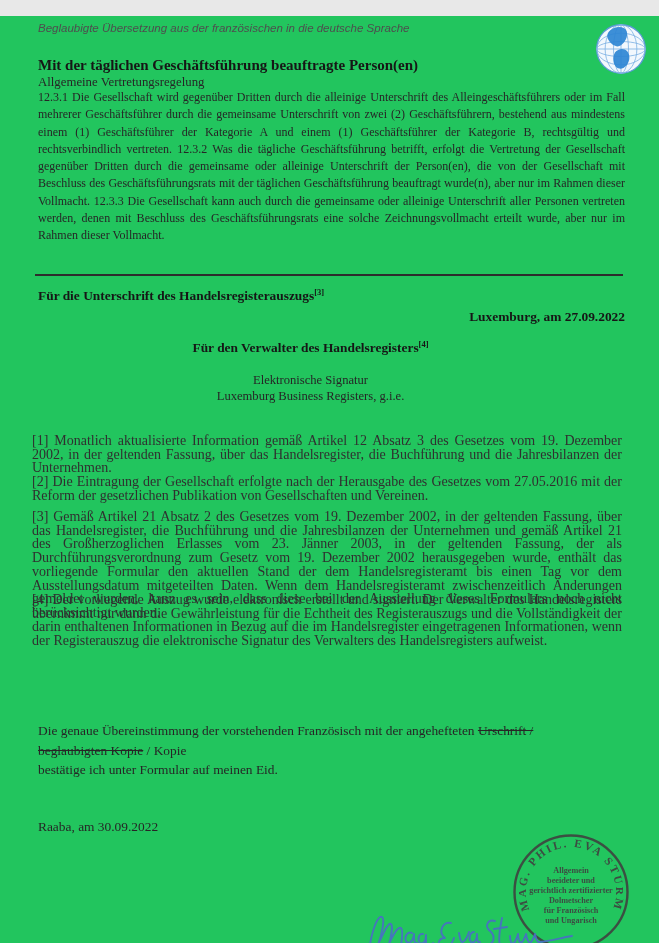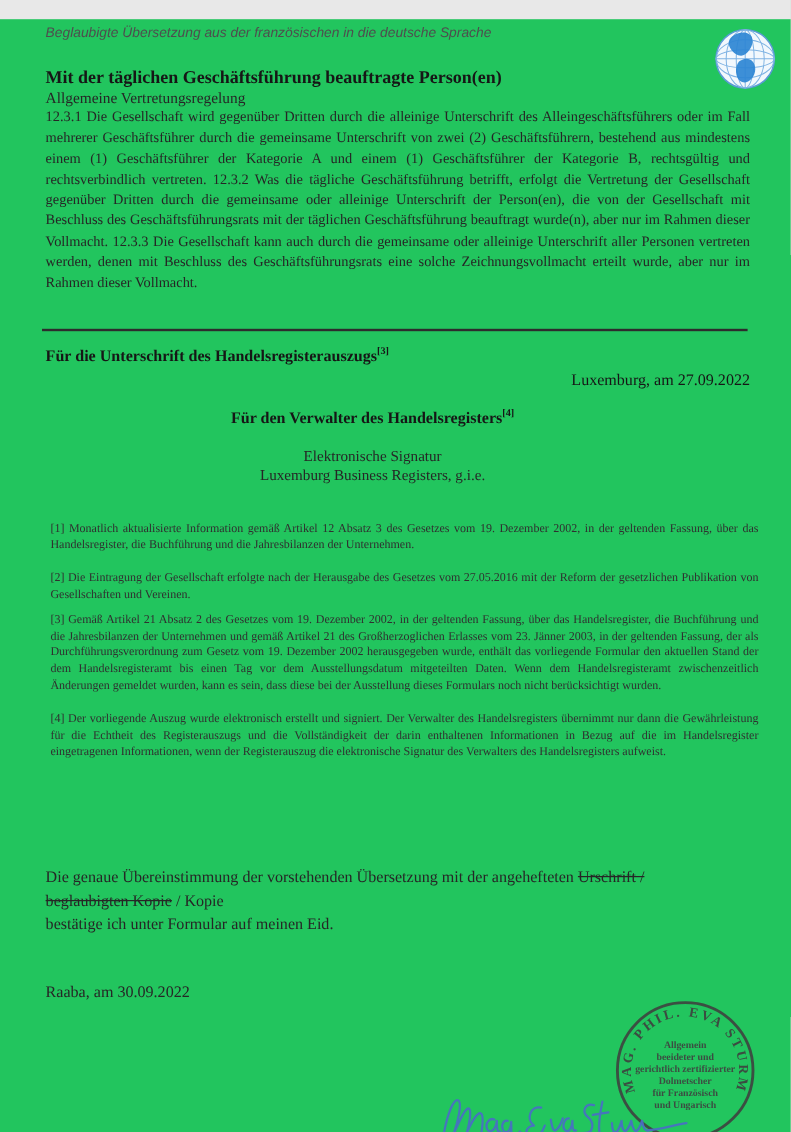--- a/index.html
+++ b/index.html
@@ -27,27 +27,27 @@
   .sec-body{
     left:38px;top:73px;width:587px;
     font-size:12px;line-height:17.3px;text-align:justify;
   }
   .divider{
     left:35px;top:258px;width:588px;height:0;
     border-top:2px solid #2d2d2d;
   }
   .cert-heading{left:38px;top:271px;width:560px;font-size:13.4px;font-weight:bold;color:#161616;}
   .cert-heading sup,.registrar-heading sup{font-size:8.5px;font-weight:bold;}
-  .place-date-right{left:38px;top:293px;width:587px;text-align:right;font-size:13.4px;font-weight:normal;color:#161616;}
+  .place-date-right{left:38px;top:293px;width:587px;text-align:right;font-size:13.4px;font-weight:bold;color:#161616;}
   .registrar-heading{left:38px;top:323px;width:545px;text-align:center;font-size:13.4px;font-weight:bold;color:#161616;}
   .esign-line{left:38px;top:357px;width:545px;text-align:center;font-size:12.6px;}
   .org-line{left:38px;top:373px;width:545px;text-align:center;font-size:12.6px;}
   .footnote{
-    left:42px;width:590px;
-    font-size:10px;line-height:13.7px;text-align:justify;color:#303030;
+    left:32px;width:590px;
+    font-size:14px;line-height:13.7px;text-align:justify;color:#303030;
   }
   .fn1{top:418px;} .fn2{top:459px;} .fn3{top:494px;} .fn4{top:577px;}
   .affidavit{
     left:38px;top:705px;width:562px;
     font-size:13.4px;line-height:19.5px;
   }
   .strike{text-decoration:line-through;}
   .closing-date{left:38px;top:803px;width:300px;font-size:13.4px;font-family:Liberation Serif, serif;}
   .stamp{left:511px;top:816px;}
   .signature{left:358px;top:884px;}
@@ -83,21 +83,21 @@
   <div class="abs registrar-heading"><span>Für den Verwalter des Handelsregisters</span><sup>[4]</sup></div>
   <div class="abs esign-line">Elektronische Signatur</div>
   <div class="abs org-line">Luxemburg Business Registers, g.i.e.</div>
 
   <div class="abs footnote fn1">[1] Monatlich aktualisierte Information gemäß Artikel 12 Absatz 3 des Gesetzes vom 19. Dezember 2002, in der geltenden Fassung, über das Handelsregister, die Buchführung und die Jahresbilanzen der Unternehmen.</div>
   <div class="abs footnote fn2">[2] Die Eintragung der Gesellschaft erfolgte nach der Herausgabe des Gesetzes vom 27.05.2016 mit der Reform der gesetzlichen Publikation von Gesellschaften und Vereinen.</div>
   <div class="abs footnote fn3">[3] Gemäß Artikel 21 Absatz 2 des Gesetzes vom 19. Dezember 2002, in der geltenden Fassung, über das Handelsregister, die Buchführung und die Jahresbilanzen der Unternehmen und gemäß Artikel 21 des Großherzoglichen Erlasses vom 23. Jänner 2003, in der geltenden Fassung, der als Durchführungsverordnung zum Gesetz vom 19. Dezember 2002 herausgegeben wurde, enthält das vorliegende Formular den aktuellen Stand der dem Handelsregisteramt bis einen Tag vor dem Ausstellungsdatum mitgeteilten Daten. Wenn dem Handelsregisteramt zwischenzeitlich Änderungen gemeldet wurden, kann es sein, dass diese bei der Ausstellung dieses Formulars noch nicht berücksichtigt wurden.</div>
   <div class="abs footnote fn4">[4] Der vorliegende Auszug wurde elektronisch erstellt und signiert. Der Verwalter des Handelsregisters übernimmt nur dann die Gewährleistung für die Echtheit des Registerauszugs und die Vollständigkeit der darin enthaltenen Informationen in Bezug auf die im Handelsregister eingetragenen Informationen, wenn der Registerauszug die elektronische Signatur des Verwalters des Handelsregisters aufweist.</div>
 
   <div class="abs affidavit">
-    <span>Die genaue Übereinstimmung der vorstehenden Übersetzung mit der angehefteten </span><span class="strike">Urschrift /</span><br>
+    <span>Die genaue Übereinstimmung der vorstehenden Französisch mit der angehefteten </span><span class="strike">Urschrift /</span><br>
     <span class="strike">beglaubigten Kopie</span><span> / Kopie</span><br>
     <span>bestätige ich unter Formular auf meinen Eid.</span>
   </div>
 
   <div class="abs closing-date">Raaba, am 30.09.2022</div>
 
   <svg class="abs stamp" width="120" height="120" viewBox="0 0 120 120">
     <circle cx="60" cy="60" r="56.5" fill="none" stroke="#3f3f3f" stroke-width="2.4" opacity="0.88"></circle>
     <defs>
       <path id="ringPath" d="M 19.2 79.0 A 45 45 0 1 1 100.8 79.0" fill="none"></path>

